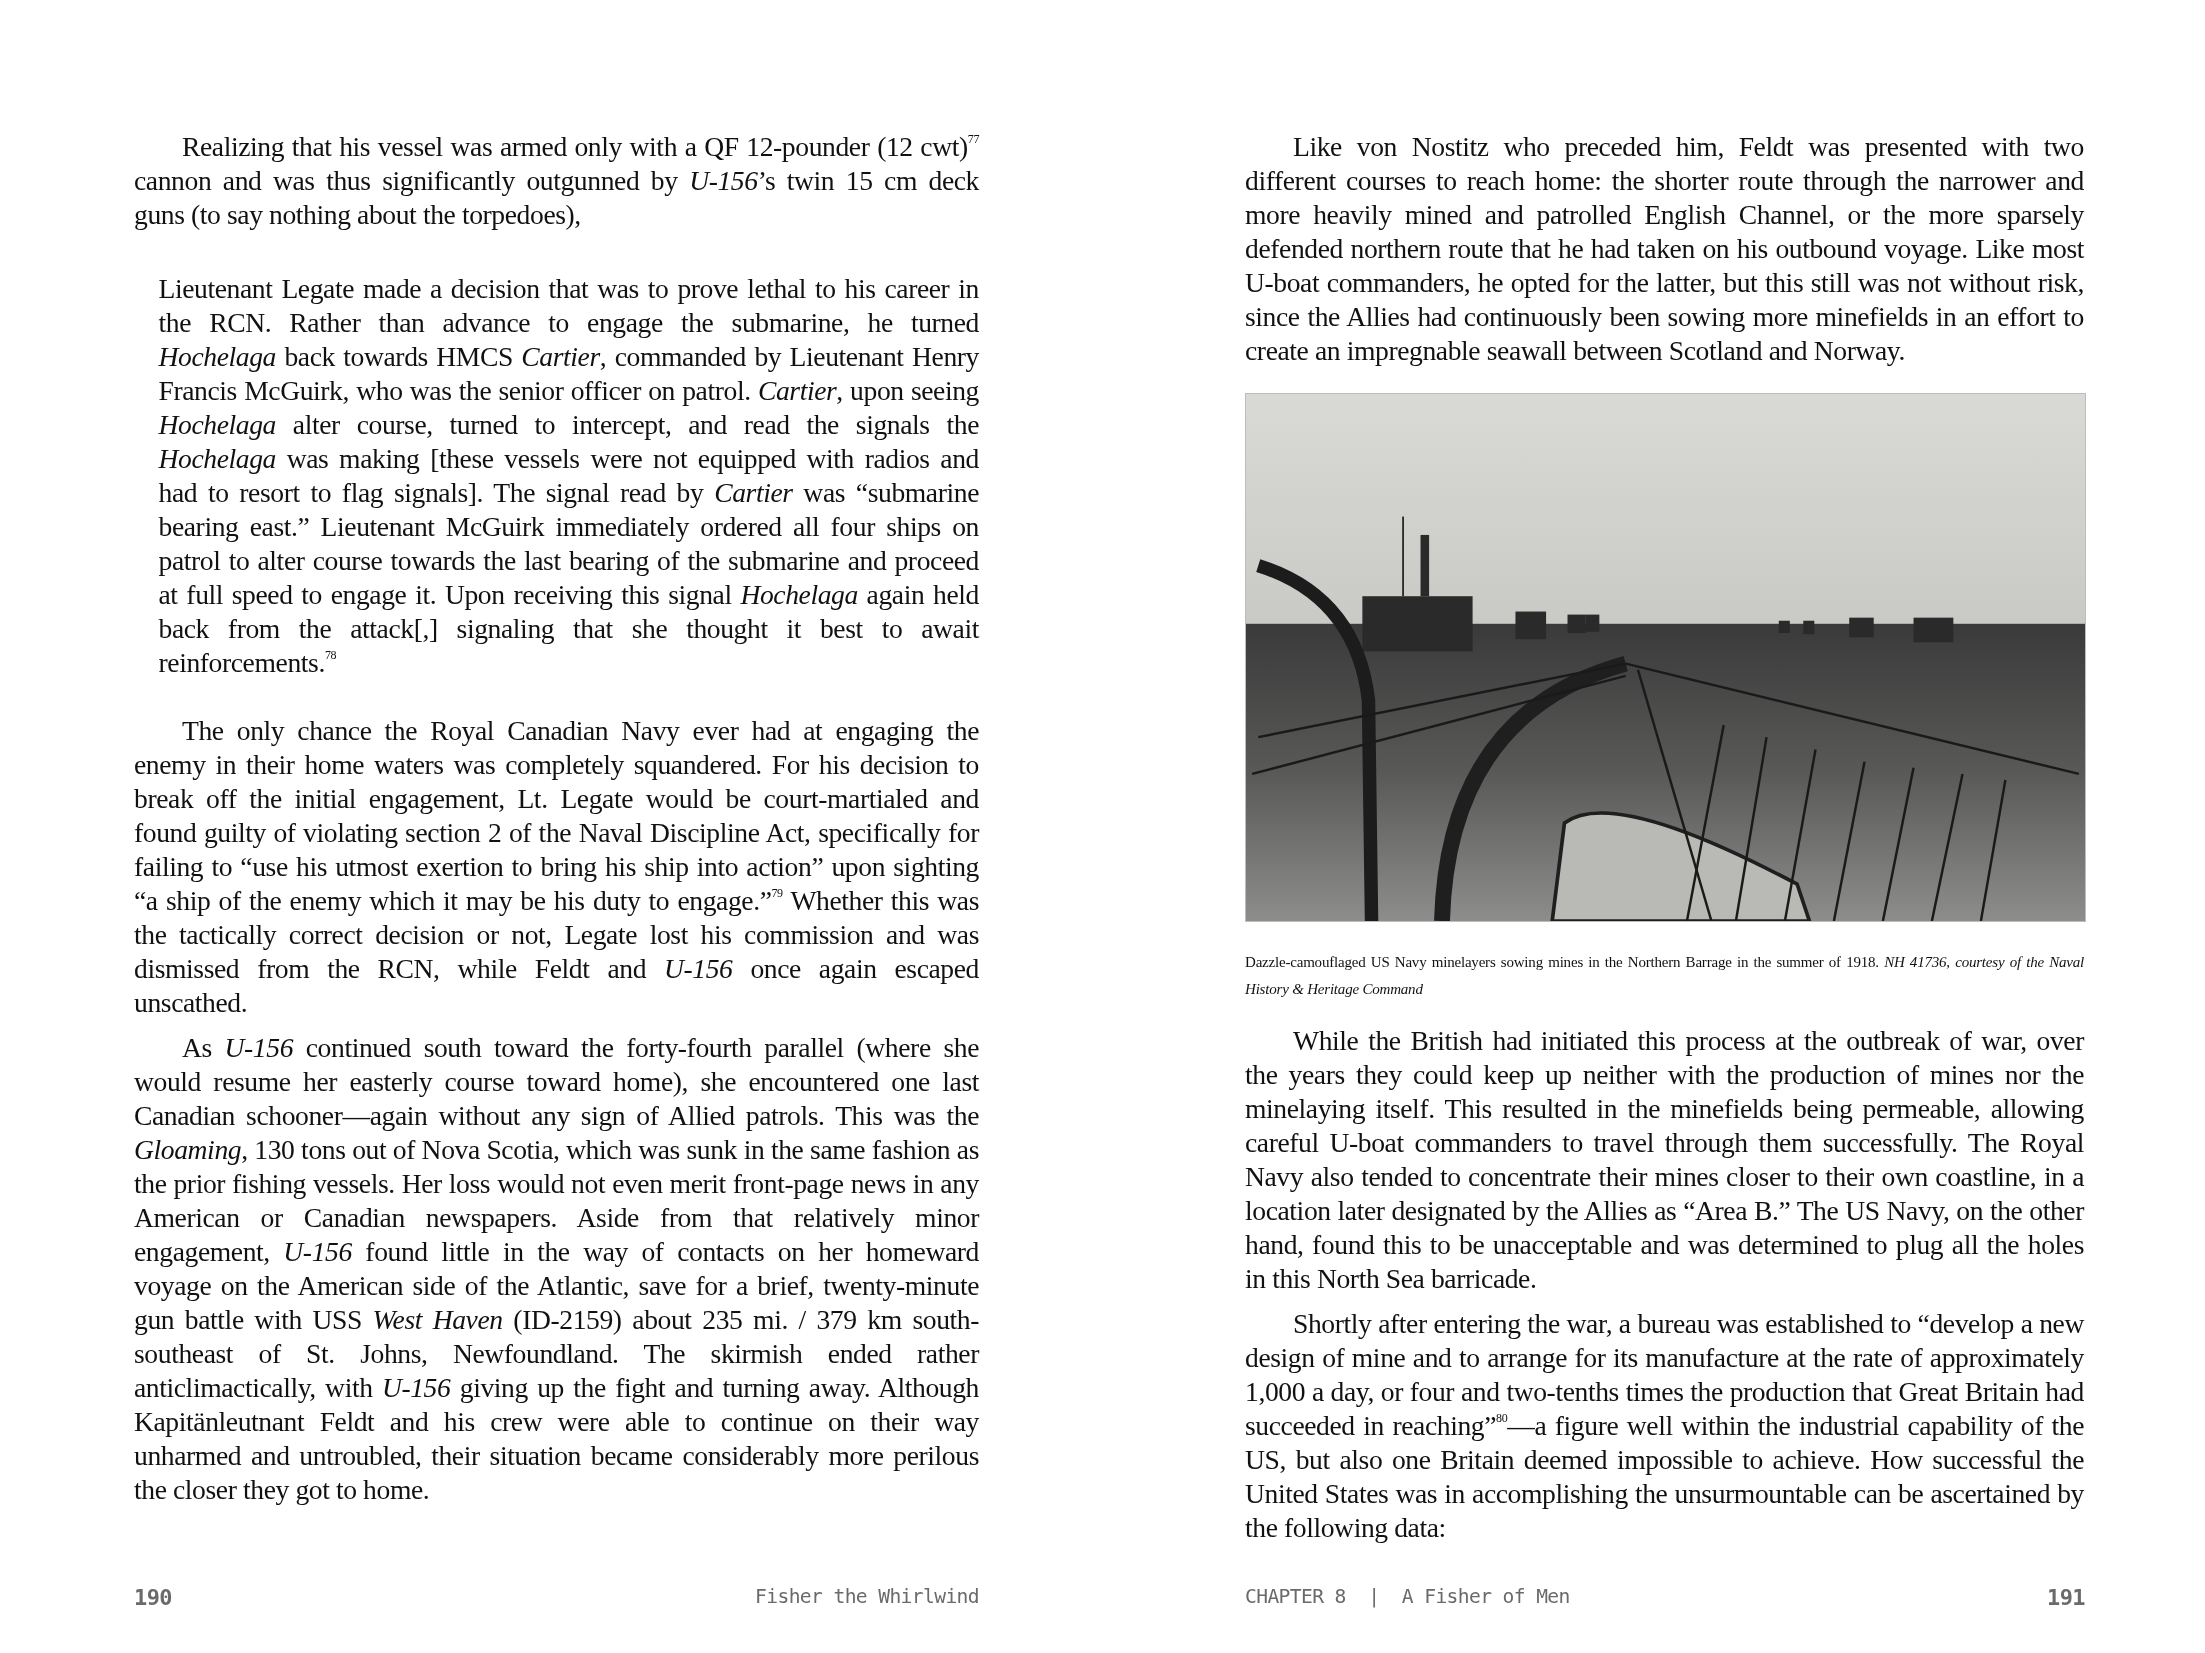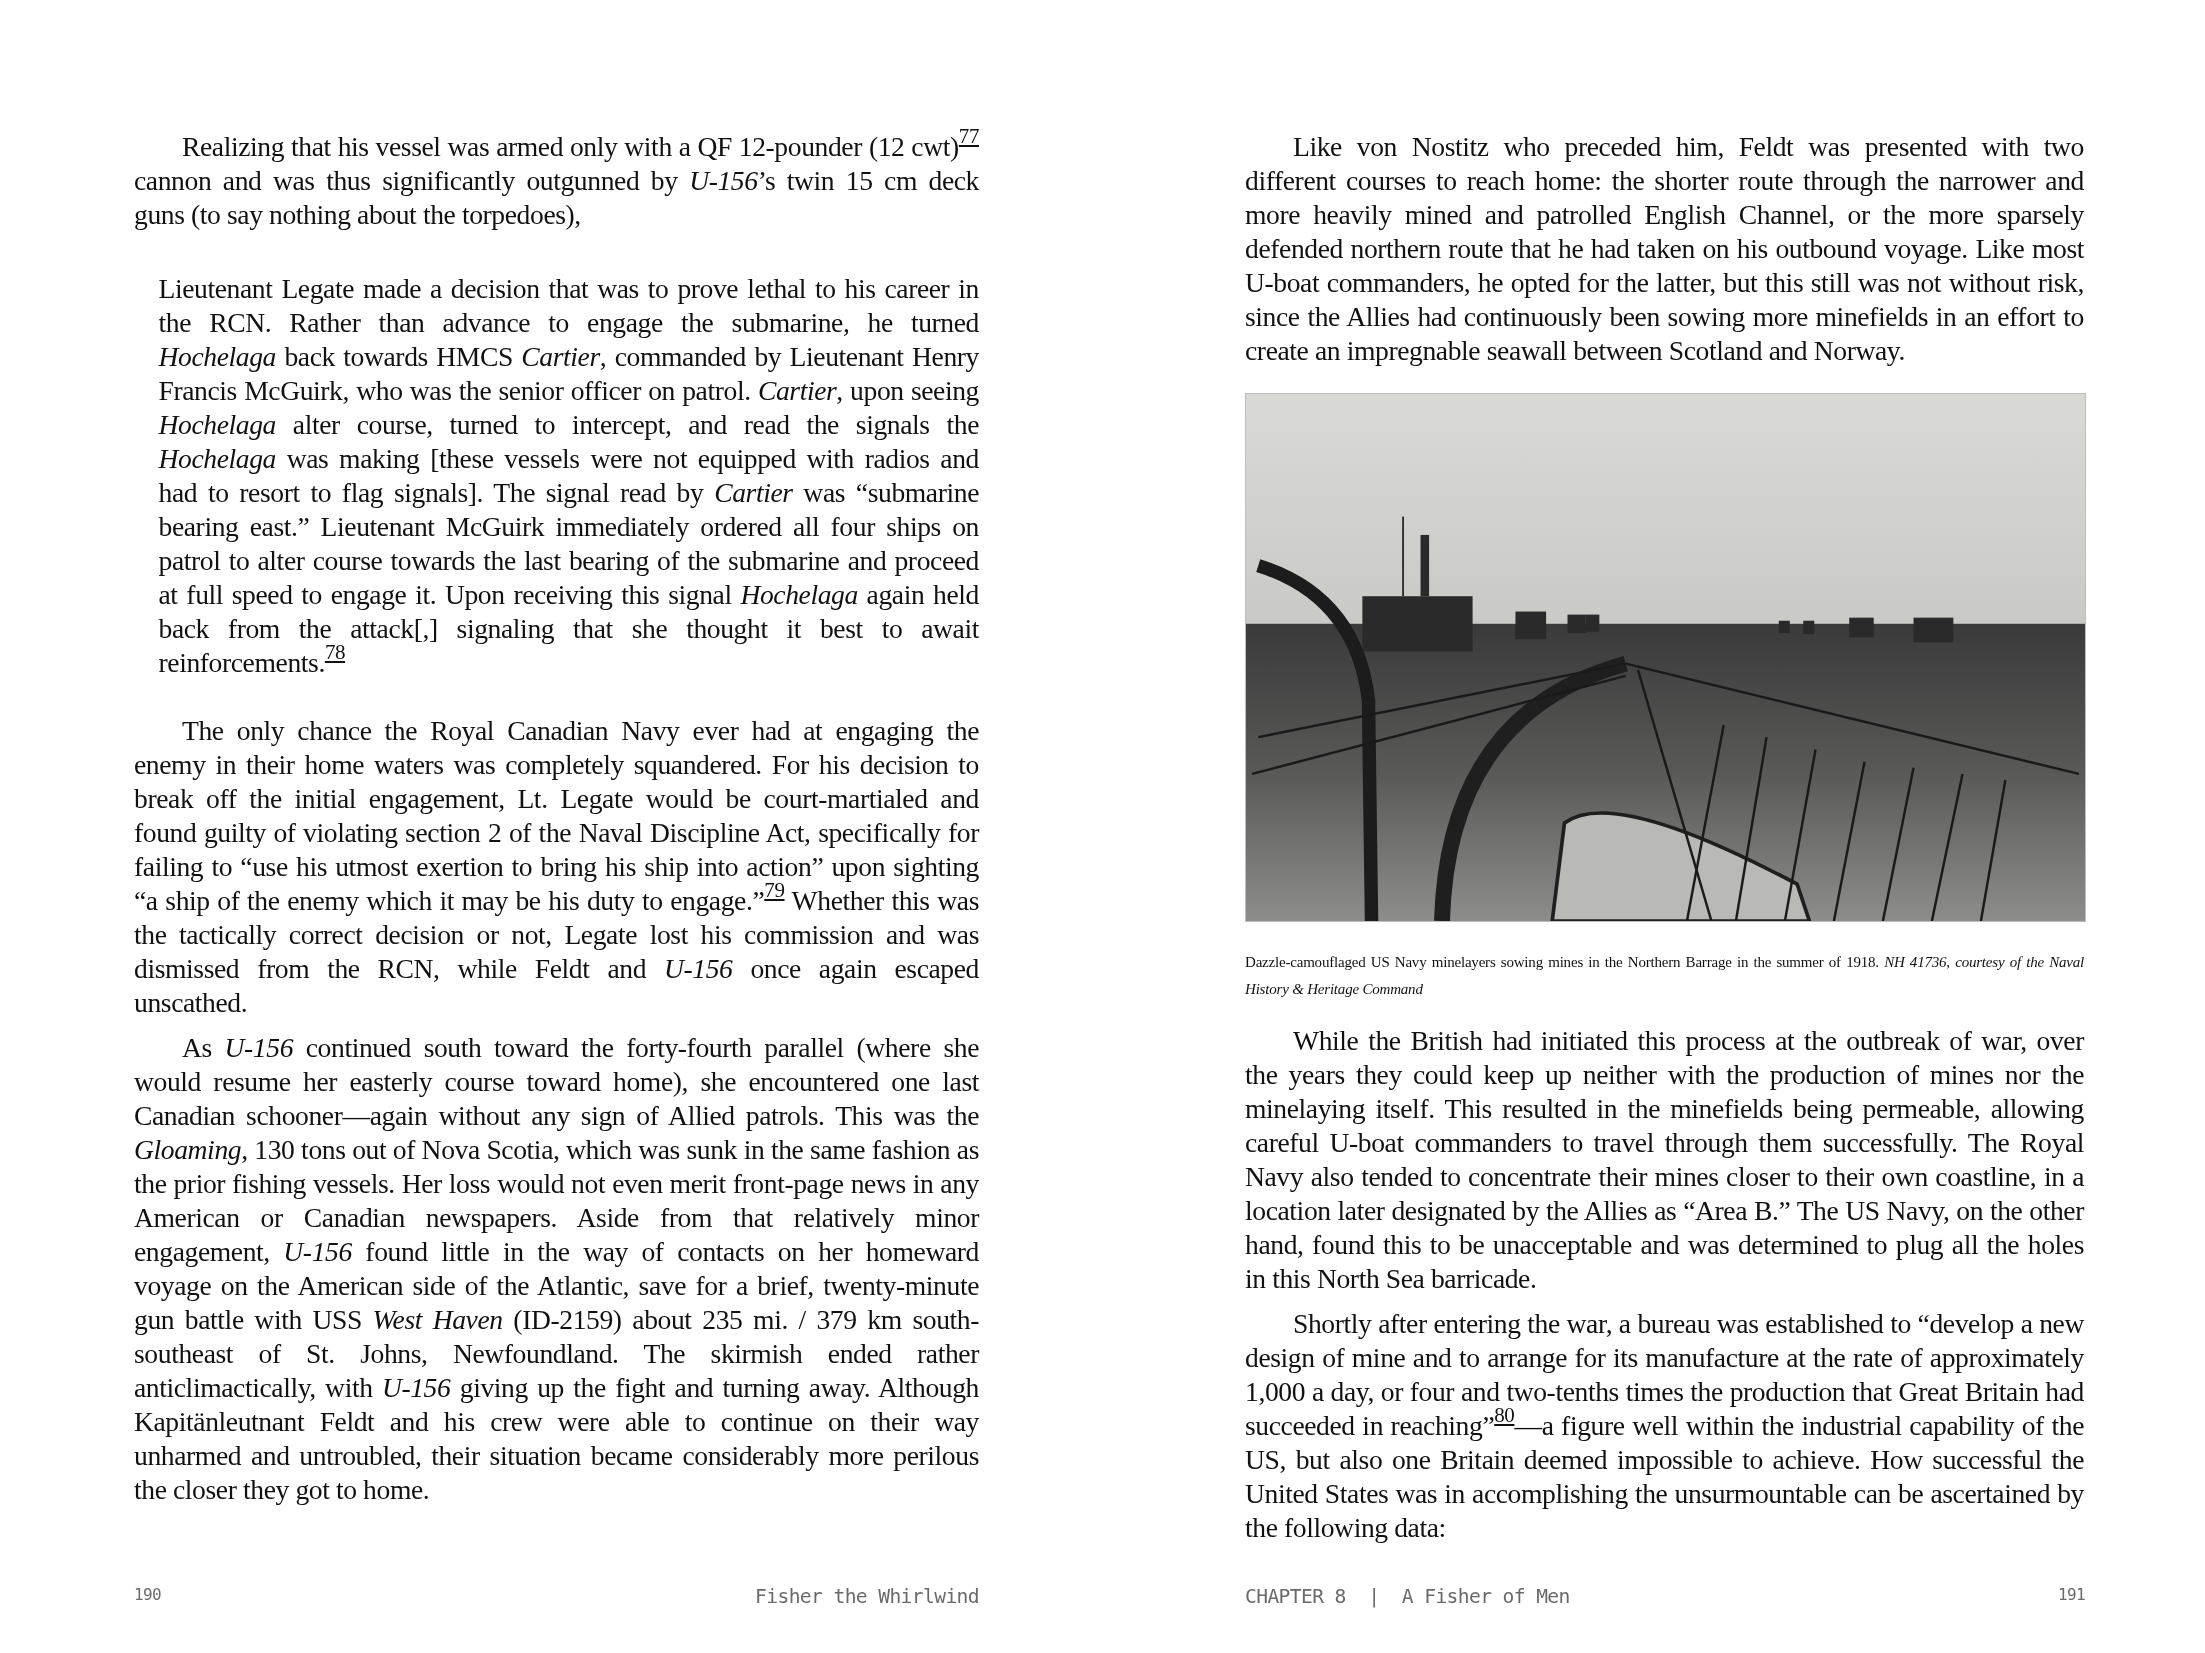--- a/index.html
+++ b/index.html
@@ -9,27 +9,27 @@
   .page.right { left:1103px; width:1103px; }
   .col { position:absolute; }
   .left .col { left:134px; width:845px; top:130px; }
   .right .col { left:142px; width:839px; top:130px; }
   .txt { font-size:27.6px; line-height:34px; text-align:justify; letter-spacing:-0.4px; transform-origin:left top; }
   p { margin:0; }
   p.indent { text-indent:48px; }
   p.gap { margin-top:11px; }
   .block { margin:40px 0 34px 24.5px; }
   i { font-style:italic;margin-top:42px; }
-  sup { font-size:21px; line-height:0; vertical-align:super; position:relative; top:-2.5px;text-decoration:underline; }
+  sup { font-size:12px; line-height:0; vertical-align:super; position:relative; top:-2.5px; }
   .photo { position:relative; width:839px; height:527px; margin-top:24.5px; background:#d7d7d4; border:1.8px solid #bdbdbb; overflow:hidden; }
   .photo svg { display:block; width:100%; height:100%; }
   .caption { margin-top:27px; font-size:15px; line-height:27px; text-align:justify; letter-spacing:-0.2px; }
   .after-photo { margin-top:21px; }
   .footer { position:absolute; top:1585px; font-family:"DejaVu Sans Mono", monospace; font-size:19.6px; color:#6a6a6a; letter-spacing:-0.6px; }
-  .folio { font-weight:normal; font-size:16px; }
+  .folio { font-weight:bold; font-size:22px; }
   .left .folio { left:134px; }
   .left .running { right:124px; }
   .right .running { left:142px; }
   .right .folio { right:121px; }
 </style>
 </head>
 <body>
 
 <div class="page left">
   <div class="col txt">

